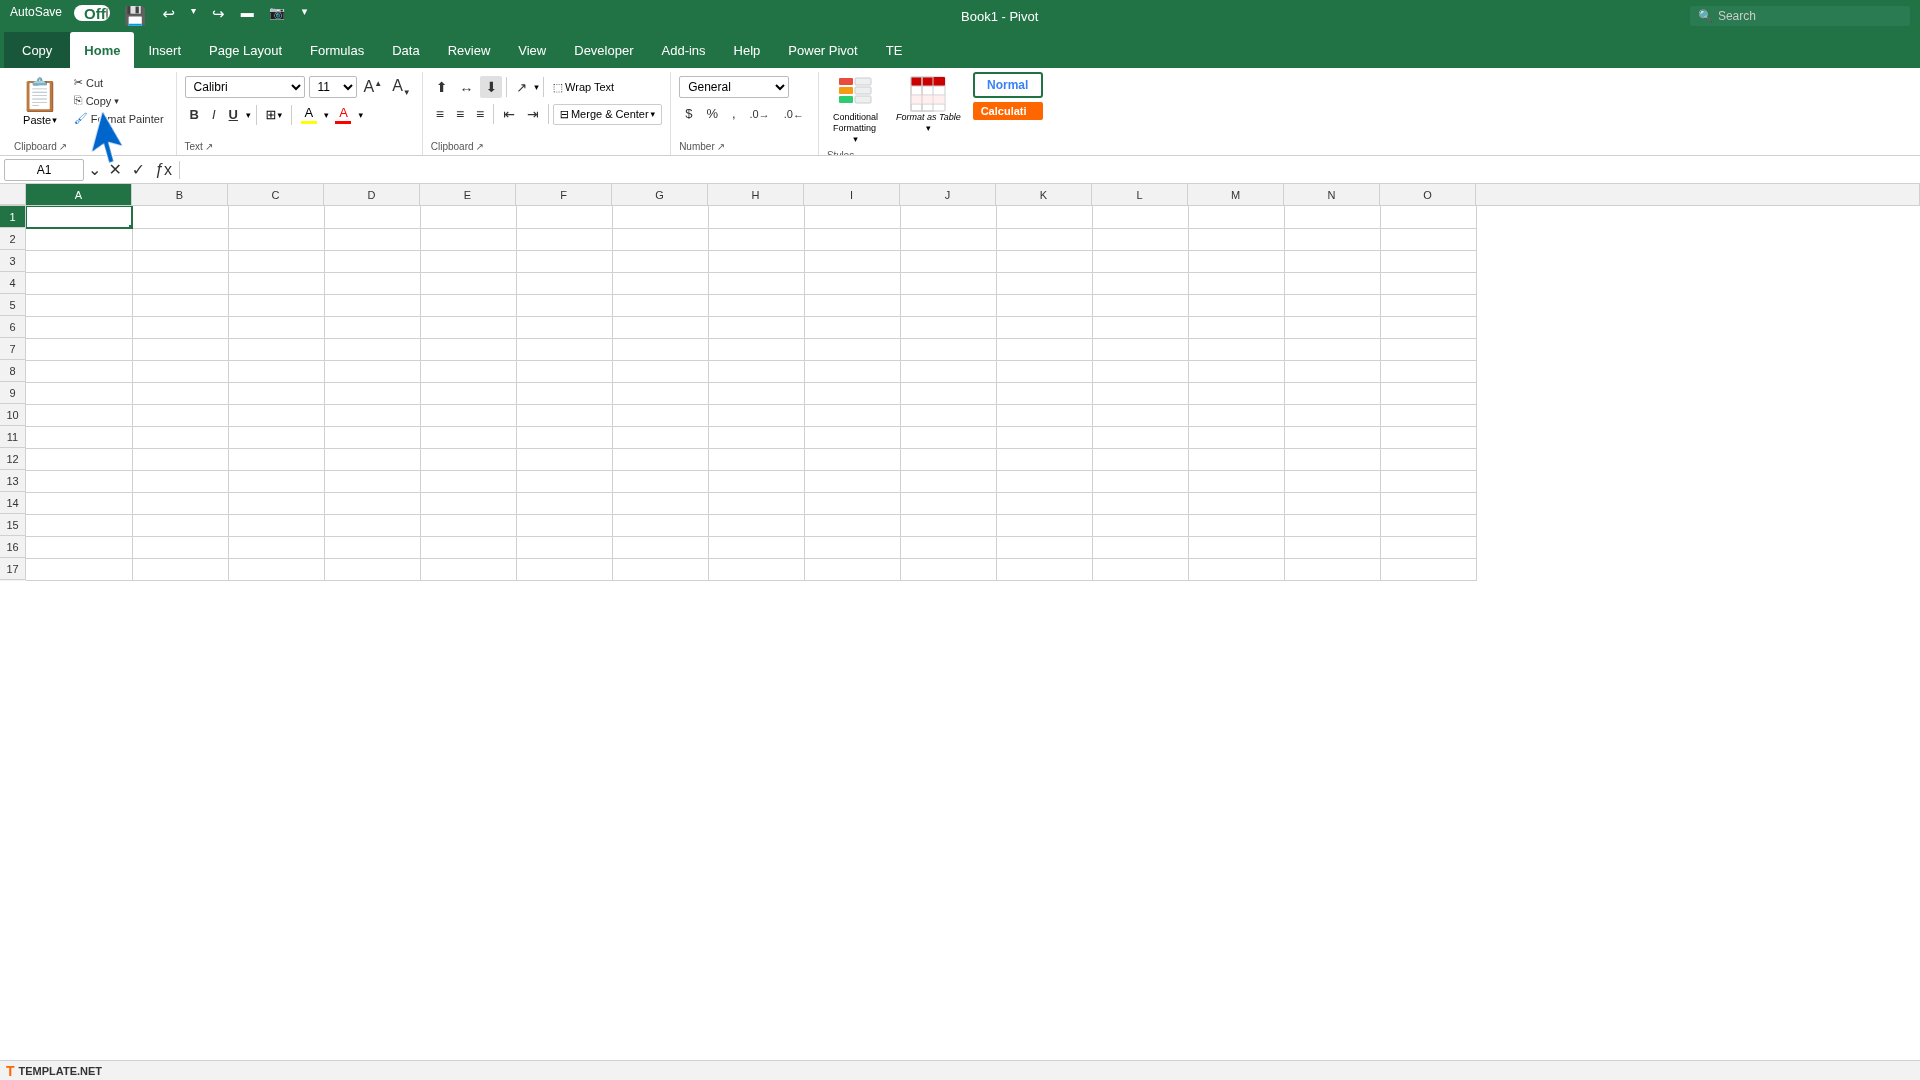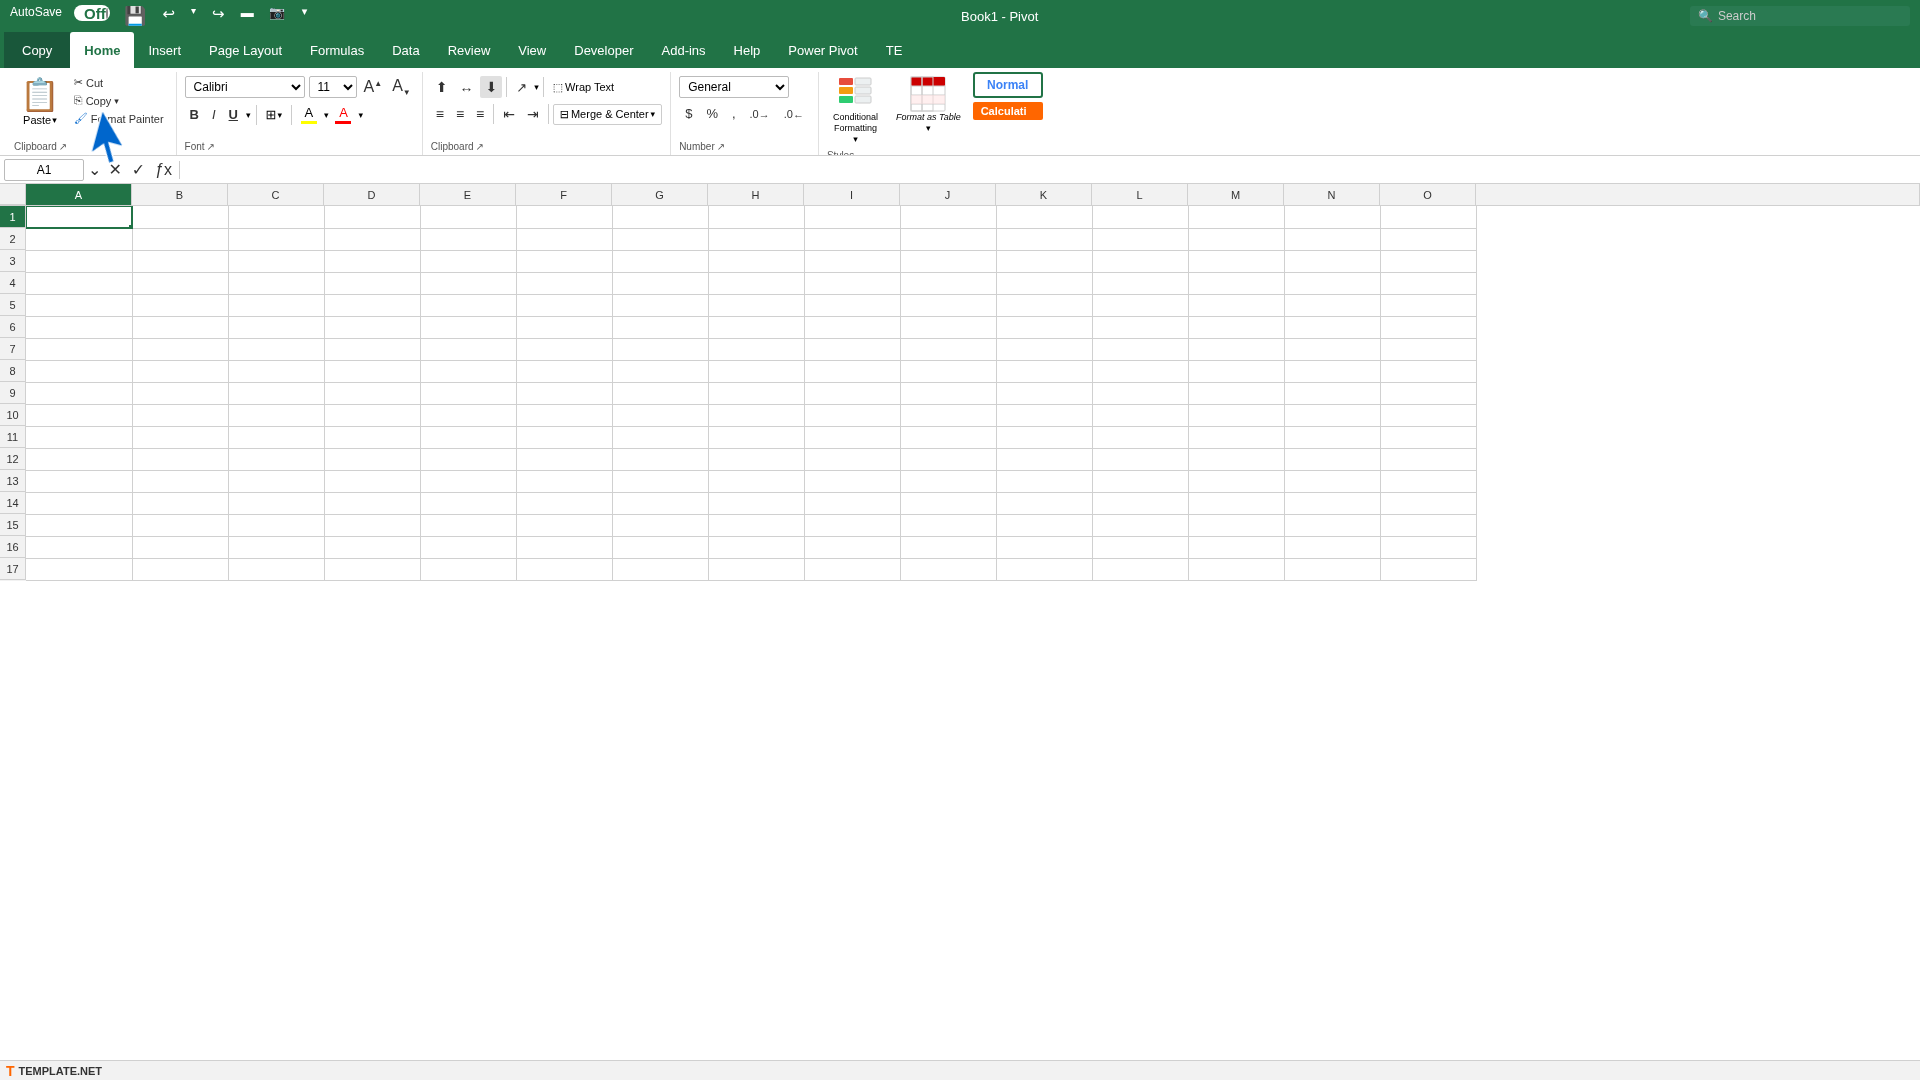--- a/index.html
+++ b/index.html
@@ -328,21 +328,21 @@
         </div>
         <span style="font-size:9px;cursor:pointer;">▾</span>
         <div class="color-btn">
           <span style="font-size:13px;color:#ff0000;">A</span>
           <div class="color-bar" style="background:#ff0000;"></div>
         </div>
         <span style="font-size:9px;cursor:pointer;">▾</span>
       </div>
     </div>
     <div class="ribbon-bottom">
-      <span>Font</span>
+      <span>Text</span>
       <span class="expand-icon">↗</span>
     </div>
   </div>
 
   <div class="ribbon-group">
     <div style="flex:1;display:flex;flex-direction:column;justify-content:flex-start;gap:2px;padding-top:4px;">
       <div class="align-row1">
         <button class="align-btn">⬆</button>
         <button class="align-btn">↔</button>
         <button class="align-btn" style="background:#e0e0e0;">⬇</button>
@@ -402,21 +402,21 @@
 
       <div class="cond-format-btn">
         <svg width="36" height="36" viewBox="0 0 36 36">
           <rect x="2" y="2" width="14" height="7" fill="#e74c3c" rx="1"></rect>
           <rect x="2" y="11" width="14" height="7" fill="#f39c12" rx="1"></rect>
           <rect x="2" y="20" width="14" height="7" fill="#2ecc71" rx="1"></rect>
           <rect x="18" y="2" width="16" height="7" fill="#ecf0f1" stroke="#ccc" strokewidth="0.5" rx="1"></rect>
           <rect x="18" y="11" width="16" height="7" fill="#ecf0f1" stroke="#ccc" strokewidth="0.5" rx="1"></rect>
           <rect x="18" y="20" width="16" height="7" fill="#ecf0f1" stroke="#ccc" strokewidth="0.5" rx="1"></rect>
         </svg>
-        <span style="font-size:9px;text-align:center;line-height:1.2;">Conditional<br>Formatting</span>
+        <span style="font-size:9px;text-align:left;line-height:1.2;">Conditional<br>Formatting</span>
         <span style="font-size:9px;">▾</span>
       </div>
 
       <div class="format-table-btn">
         <svg width="36" height="36" viewBox="0 0 36 36">
           <rect x="1" y="1" width="34" height="34" fill="#fff" stroke="#ccc" strokewidth="0.5" rx="1"></rect>
           <rect x="1" y="1" width="34" height="9" fill="#c00" rx="1"></rect>
           <rect x="1" y="1" width="11" height="34" fill="none" stroke="#ccc" strokewidth="0.5"></rect>
           <rect x="12" y="1" width="11" height="34" fill="none" stroke="#ccc" strokewidth="0.5"></rect>
           <line x1="1" y1="10" x2="35" y2="10" stroke="#ccc" strokewidth="0.5"></line>

